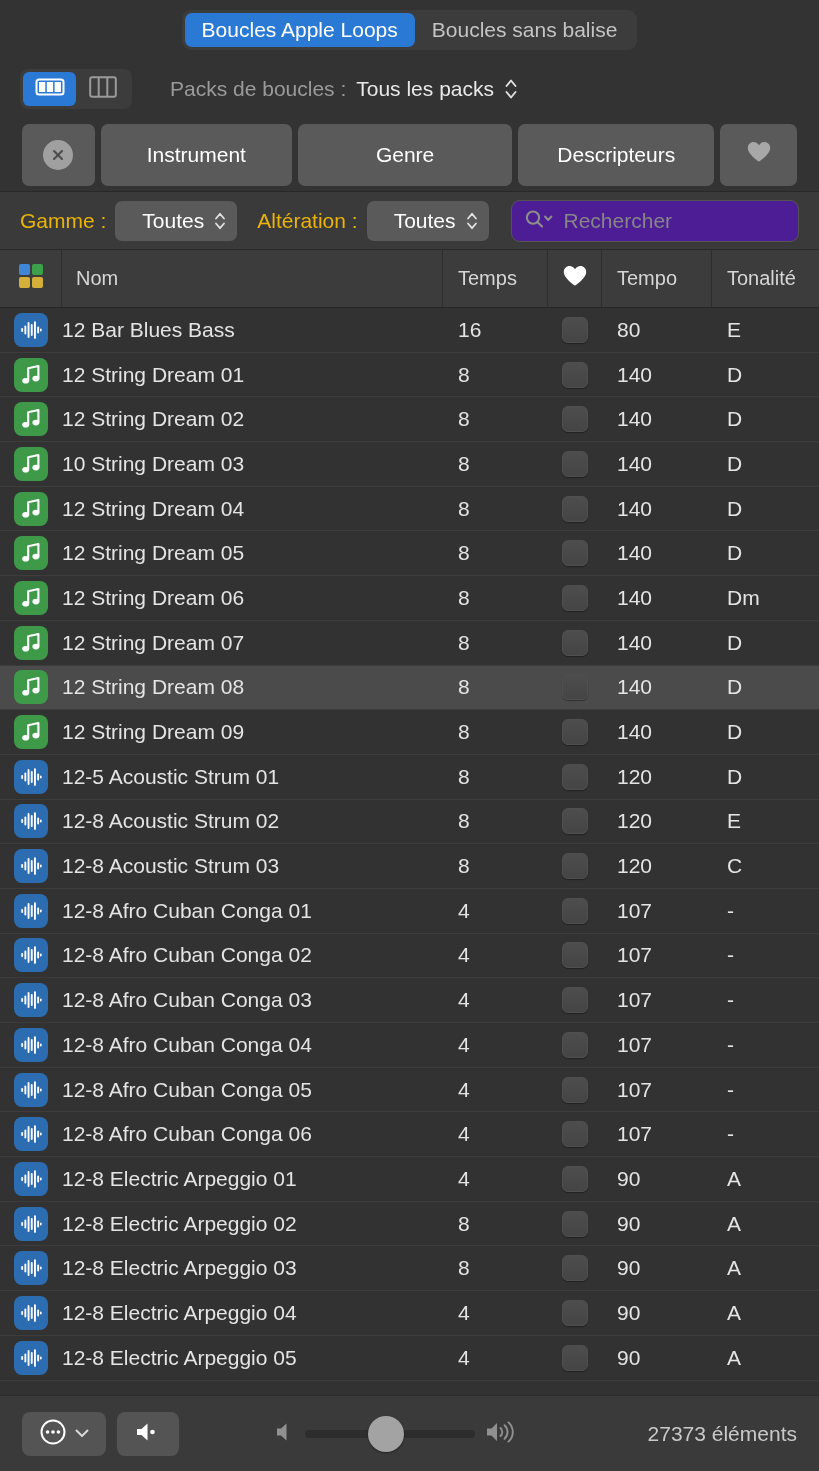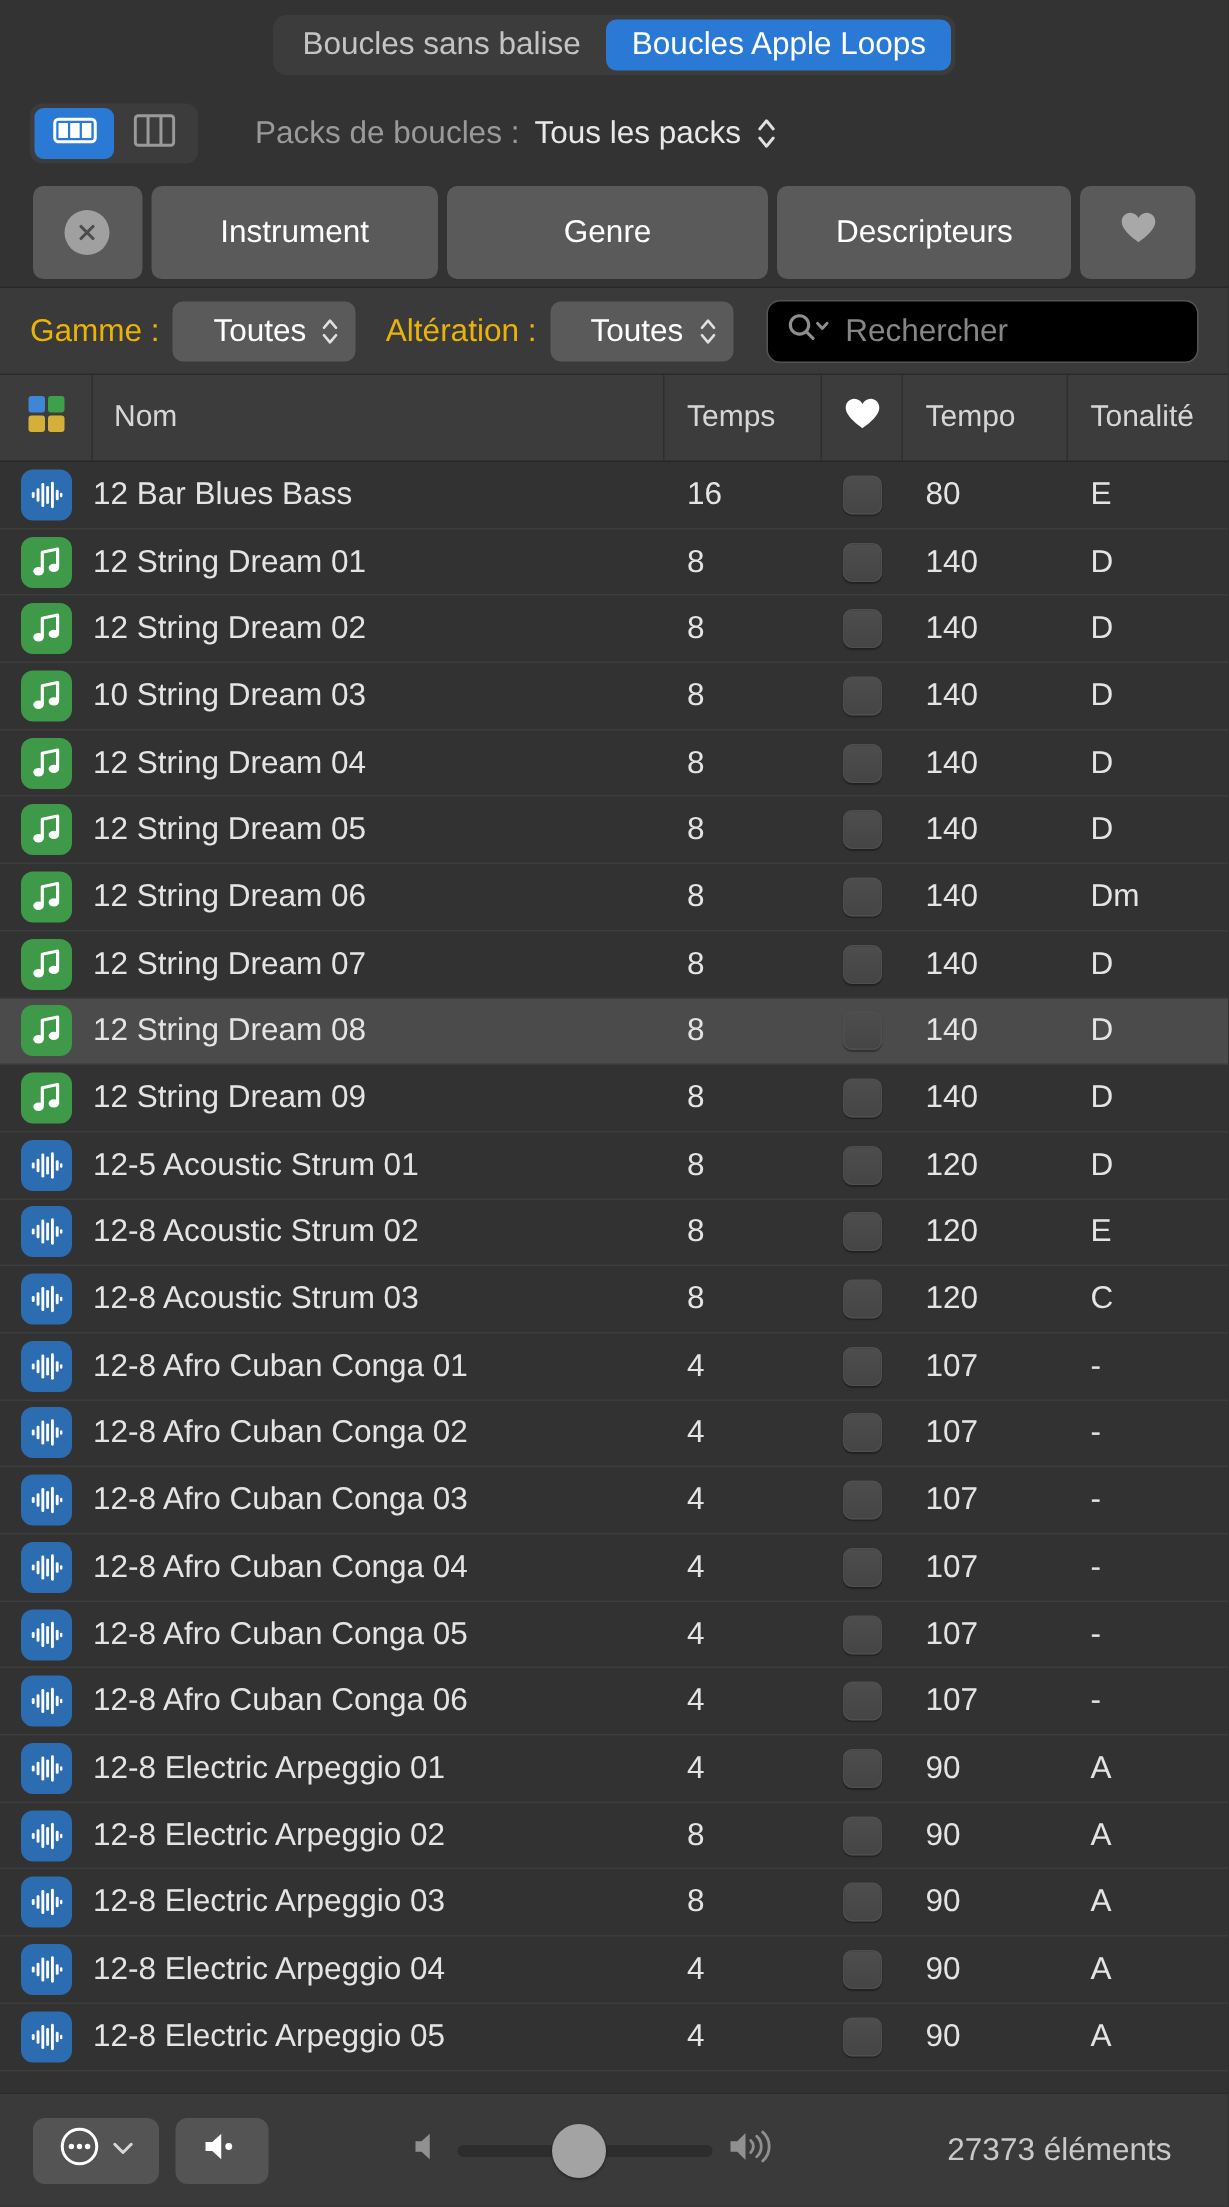--- a/index.html
+++ b/index.html
@@ -137,21 +137,21 @@
     display: flex; align-items: center;
     padding: 0 10px 0 14px;
     cursor: default;
   }
   .popup .pv { font-size: 21px; color: #ffffff; white-space: nowrap; margin-left: 13px; }
   .scale-gap { width: 20px; }
   .searchbox {
     margin-left: 22px;
     flex: 1;
     height: 42px;
-    background: #000000;
+    background: #4c1d95;
     border: 1px solid #545454;
     border-radius: 9px;
     display: flex; align-items: center;
     padding: 0 12px;
     cursor: text;
   }
   .search-ph {
     margin-left: 10px;
     font-size: 21px;
     color: #868686;
@@ -255,35 +255,35 @@
     position: absolute;
     left: 63px; top: 50%;
     transform: translateY(-50%);
     width: 36px; height: 36px;
     border-radius: 50%;
     background: #a3a3a3;
     box-shadow: 0 1px 2px rgba(0,0,0,.4);
   }
   .count {
     position: absolute;
-    right: 38px;
+    right: 22px;
     font-size: 21px;
     color: #c9c9c9;
     white-space: nowrap;
   }
 </style>
 </head>
 <body>
 
 <div class="app">
 
   <div class="tabbar-wrap">
     <div class="segmented">
+      <div class="seg-item active">Boucles Apple Loops</div>
       <div class="seg-item">Boucles sans balise</div>
-      <div class="seg-item active">Boucles Apple Loops</div>
     </div>
   </div>
 
   <div class="packs-row">
     <div class="view-toggle">
       <div class="view-btn active">
         <span>
           <svg width="30" height="20" viewBox="0 0 30 20">
             <rect x="1.5" y="2.5" width="27" height="15" rx="2.5" fill="none" stroke="#fff" stroke-width="2"></rect>
             <rect x="4" y="5" width="6.3" height="10" fill="#fff"></rect>

